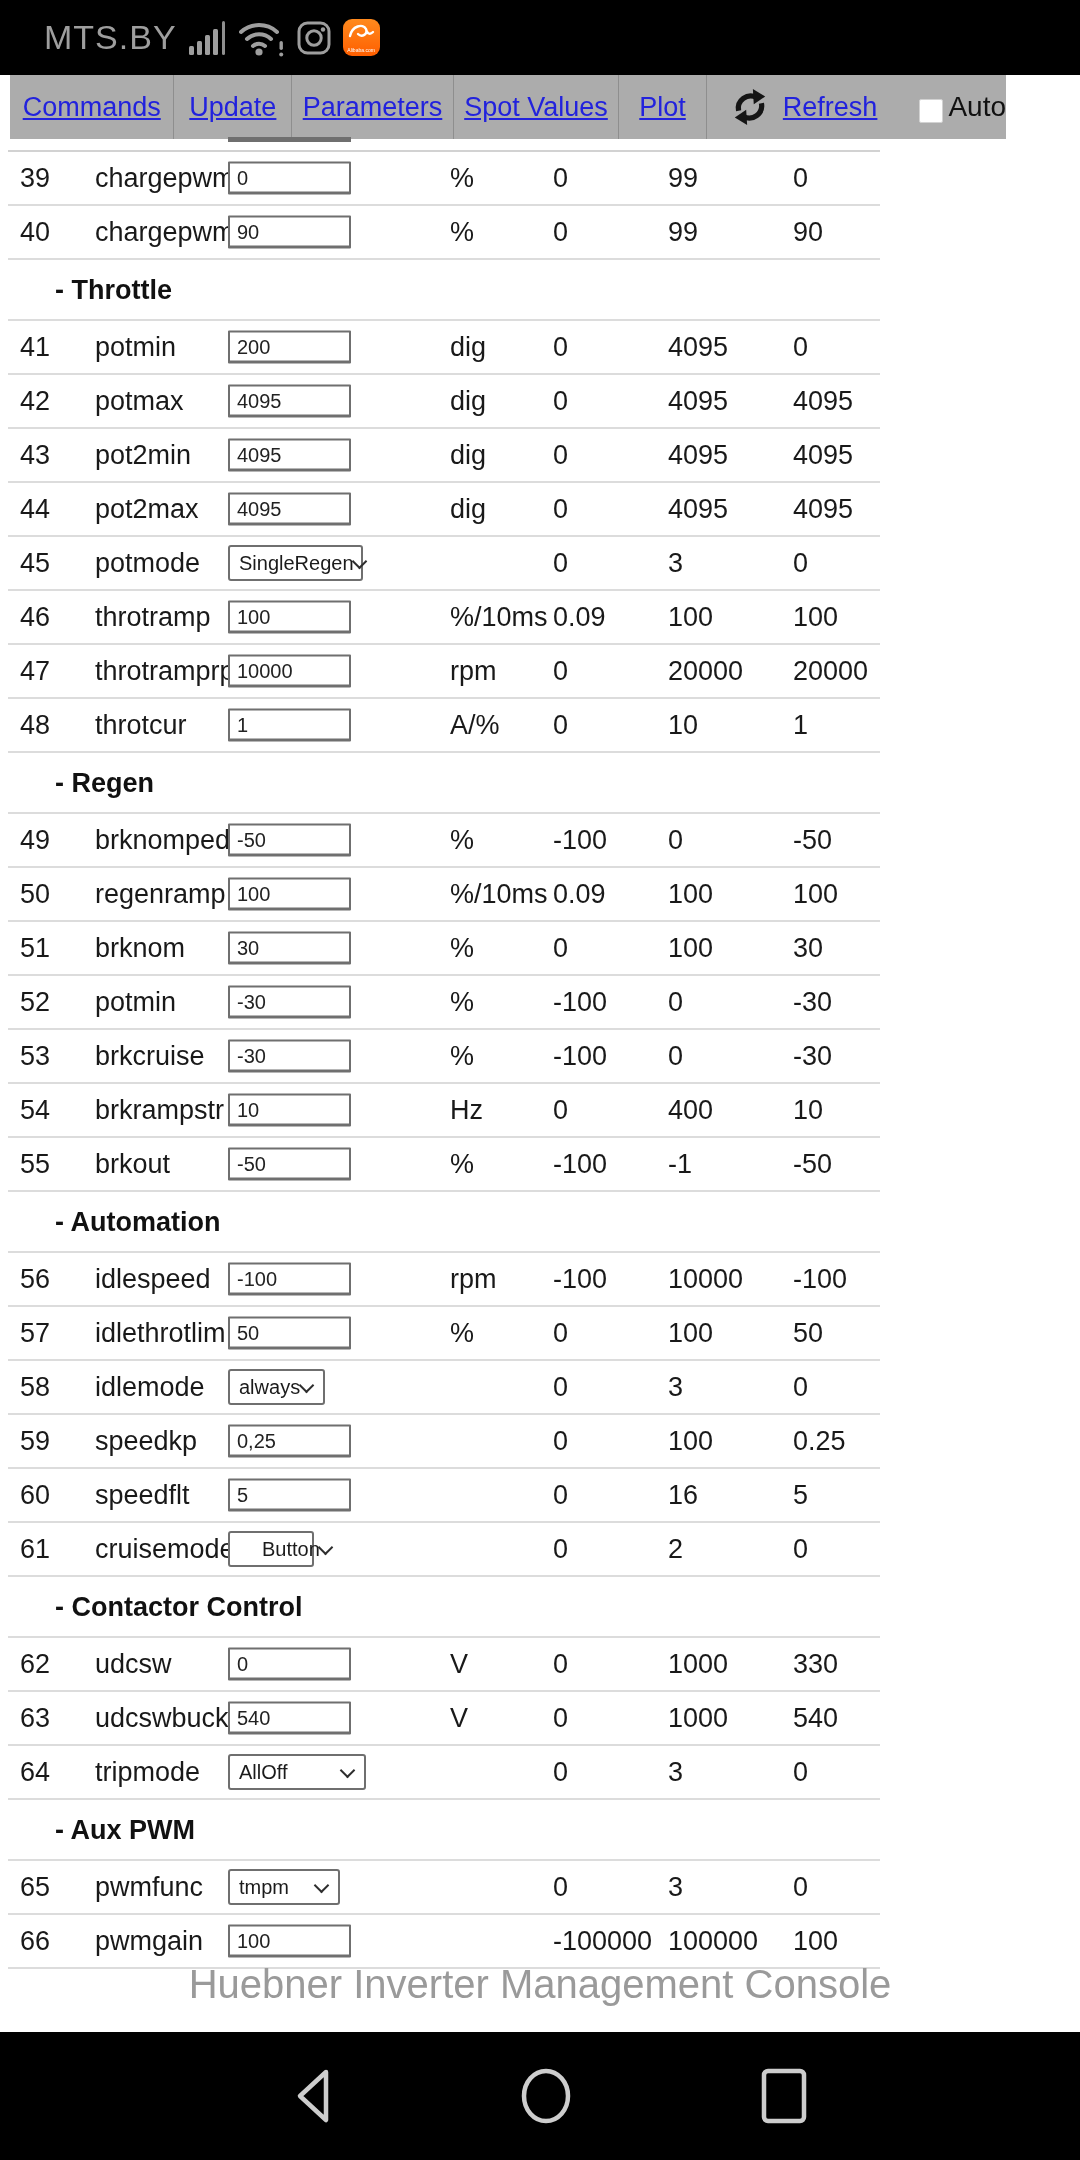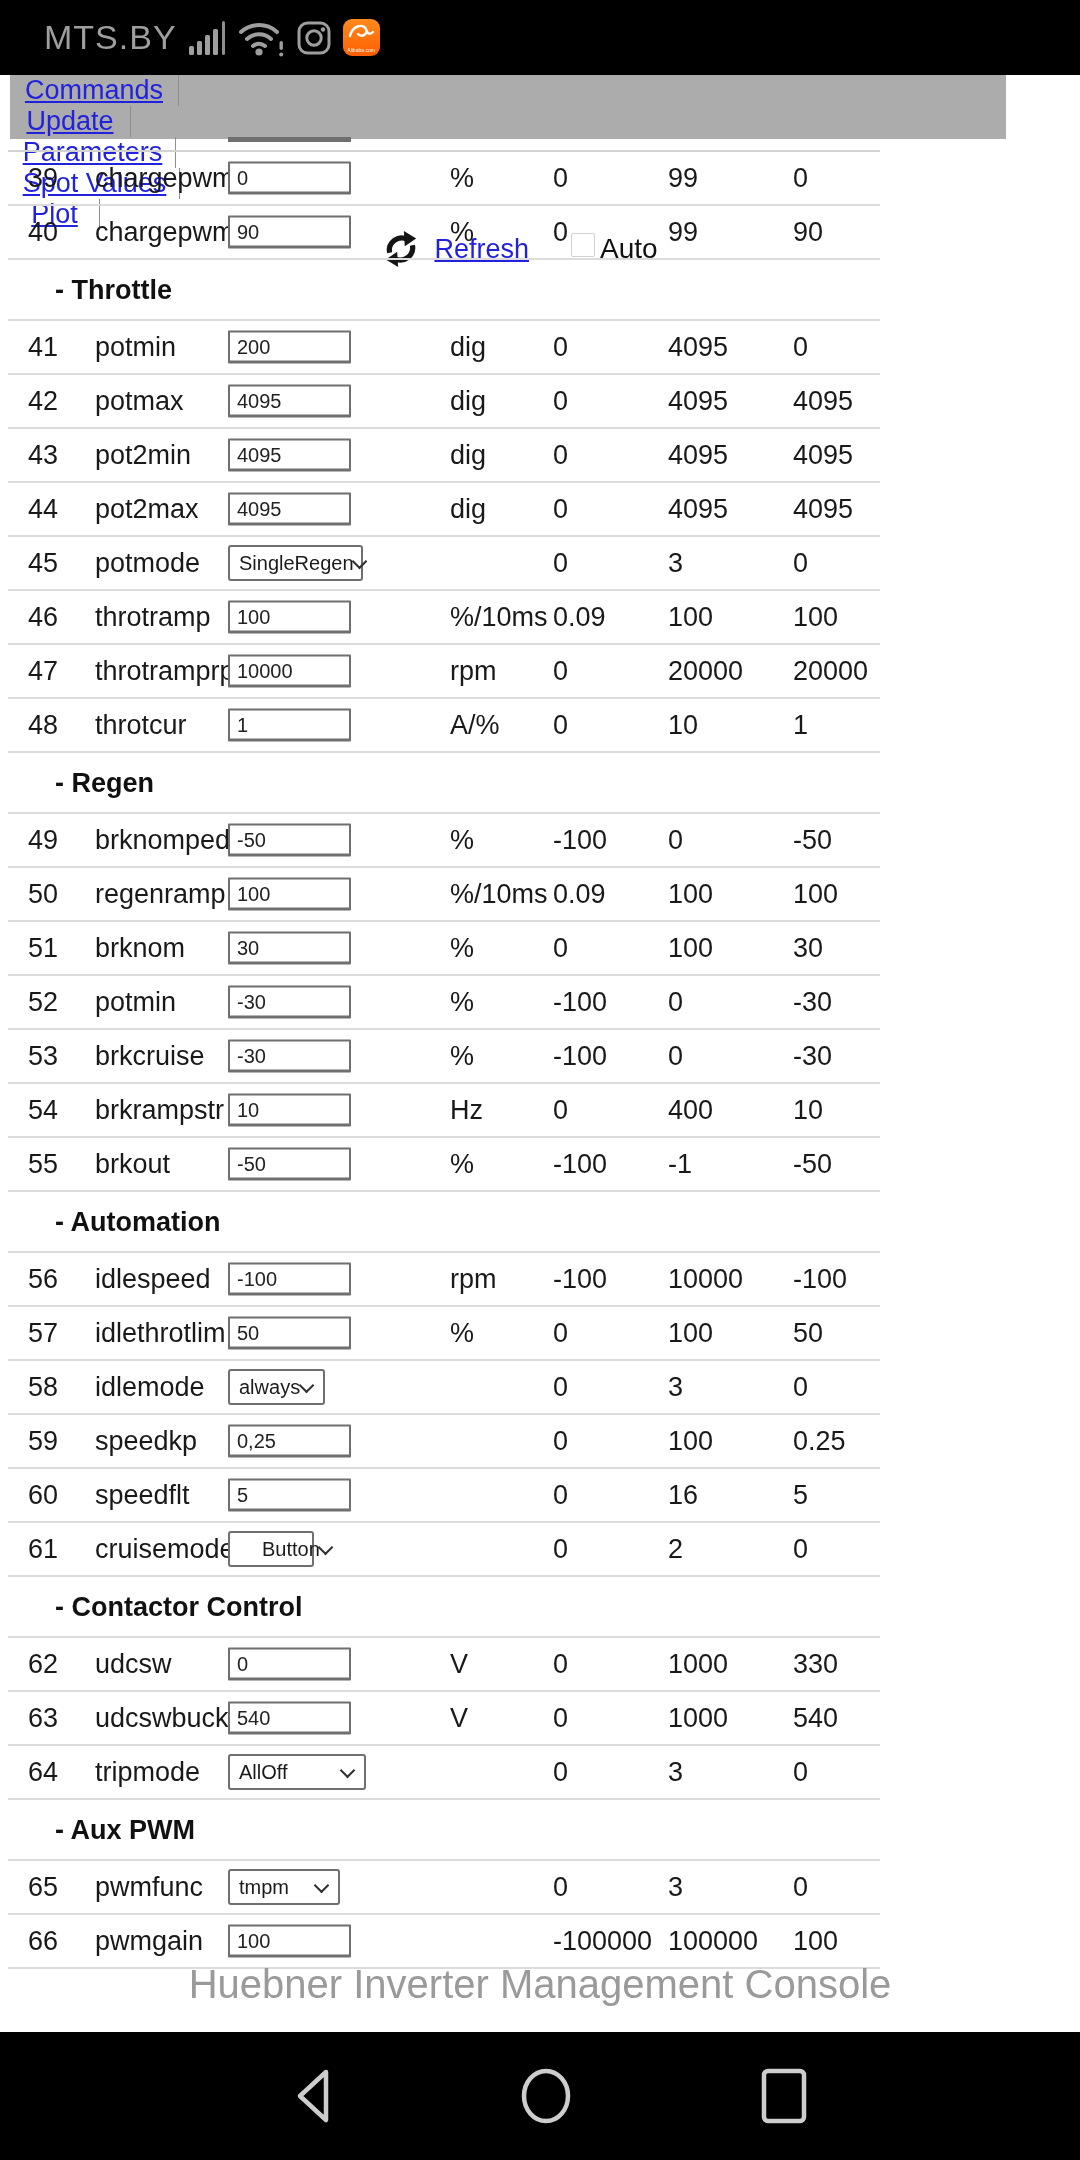--- a/index.html
+++ b/index.html
@@ -14,38 +14,38 @@
   .carrier{font-size:34px;letter-spacing:1px;}
   .sb-time{font-size:37px;}
   .sb-pct{font-size:33px;}
   .appicon{width:37px;height:37px;border-radius:9px;background:linear-gradient(180deg,#ff8a1e,#ff5f00);
            position:relative;overflow:hidden;}
   .appicon svg{position:absolute;top:1px;left:3px;}
   .appicon .cap{position:absolute;bottom:3px;left:0;right:0;text-align:center;color:#fff;font-size:5px;}
 
   
   .navbar{position:absolute;top:75px;left:10px;width:996px;height:64px;background:#acacac;
-          display:flex;align-items:stretch;flex-direction:column;}
+          display:flex;align-items:stretch;}
   .navcell{display:flex;align-items:center;justify-content:center;border-right:1px solid #8e8e8e;}
   .navcell a{color:#2222dd;font-size:27px;text-decoration:underline;cursor:pointer;}
   .nc0{width:168px;}.nc1{width:120px;}.nc2{width:165px;}.nc3{width:169px;}.nc4{width:89px;}
   .navlast{flex:1;display:flex;align-items:center;border-right:none;padding-left:24px;}
   .refresh-svg{width:38px;height:38px;margin-right:14px;cursor:pointer;}
-  .autowrap{display:flex;align-items:flex-start;margin-left:42px;}
+  .autowrap{display:flex;align-items:flex-end;margin-left:42px;}
   .checkbox{width:22px;height:22px;background:#fff;border:1px solid #d2d2d2;border-radius:2px;cursor:pointer;}
   .autolabel{color:#111;font-size:28px;margin-left:5px;}
   .peek{position:absolute;top:137px;left:228px;width:123px;height:5px;background:#6f6f6f;}
 
   
   .content{position:absolute;top:139px;left:0;width:1080px;}
   .ptable{margin:11px 0 0 8px;width:872px;border-top:2px solid #d2d2d2;}
   .prow{position:relative;height:52px;border-bottom:2px solid #dcdcdc;font-size:27px;color:#191919;}
   .prow.sect{height:59px;}
   .cell{position:absolute;top:50%;transform:translateY(-50%);white-space:nowrap;}
-  .c-num{left:20px;}
+  .c-num{left:12px;}
   .c-name{left:87px;}
   .c-ctl{left:220px;}
   .c-unit{left:442px;}
   .c-min{left:545px;}
   .c-max{left:660px;}
   .c-def{left:785px;}
   .sectlabel{left:47px;font-weight:bold;color:#111;}
   .pinput{box-sizing:border-box;width:123px;height:33px;border:2px solid #6f6f6f;border-bottom-width:3px;
           border-radius:1px;background:#fff;font-family:"Liberation Sans",sans-serif;font-size:20px;
           color:#222;padding:0 7px;}

